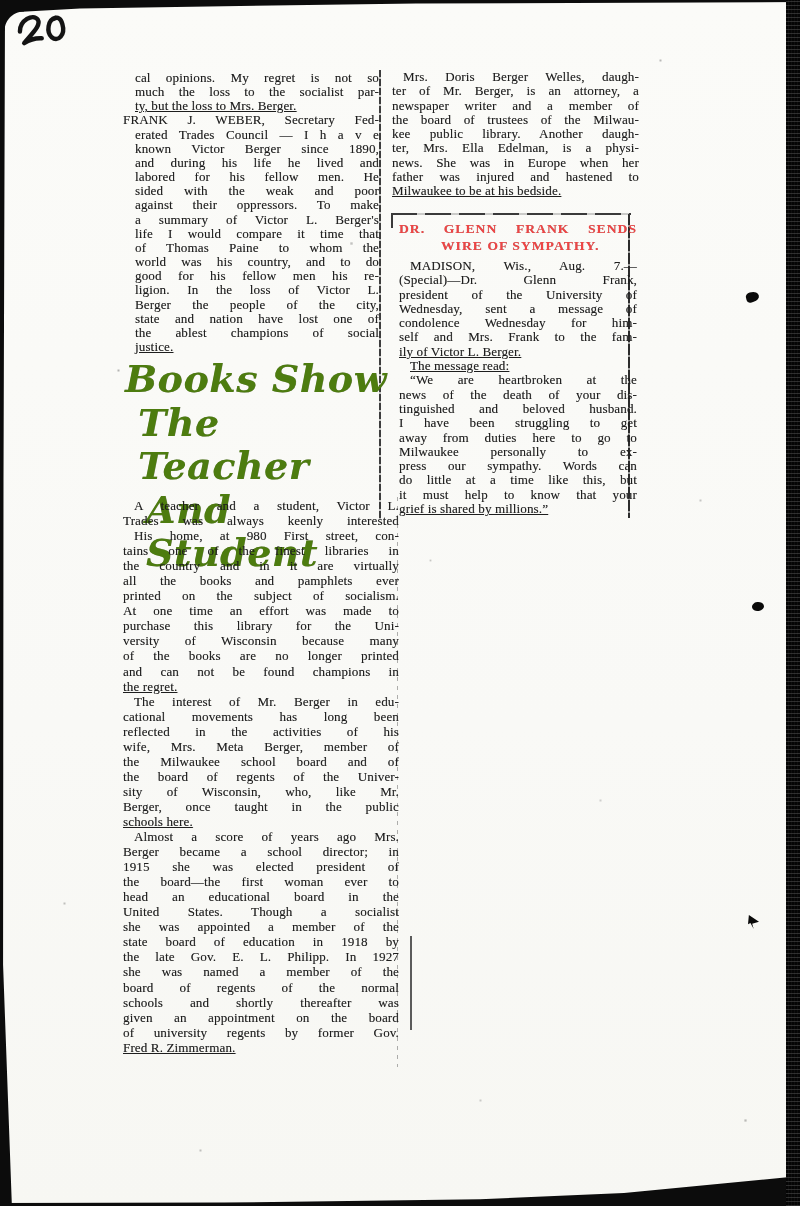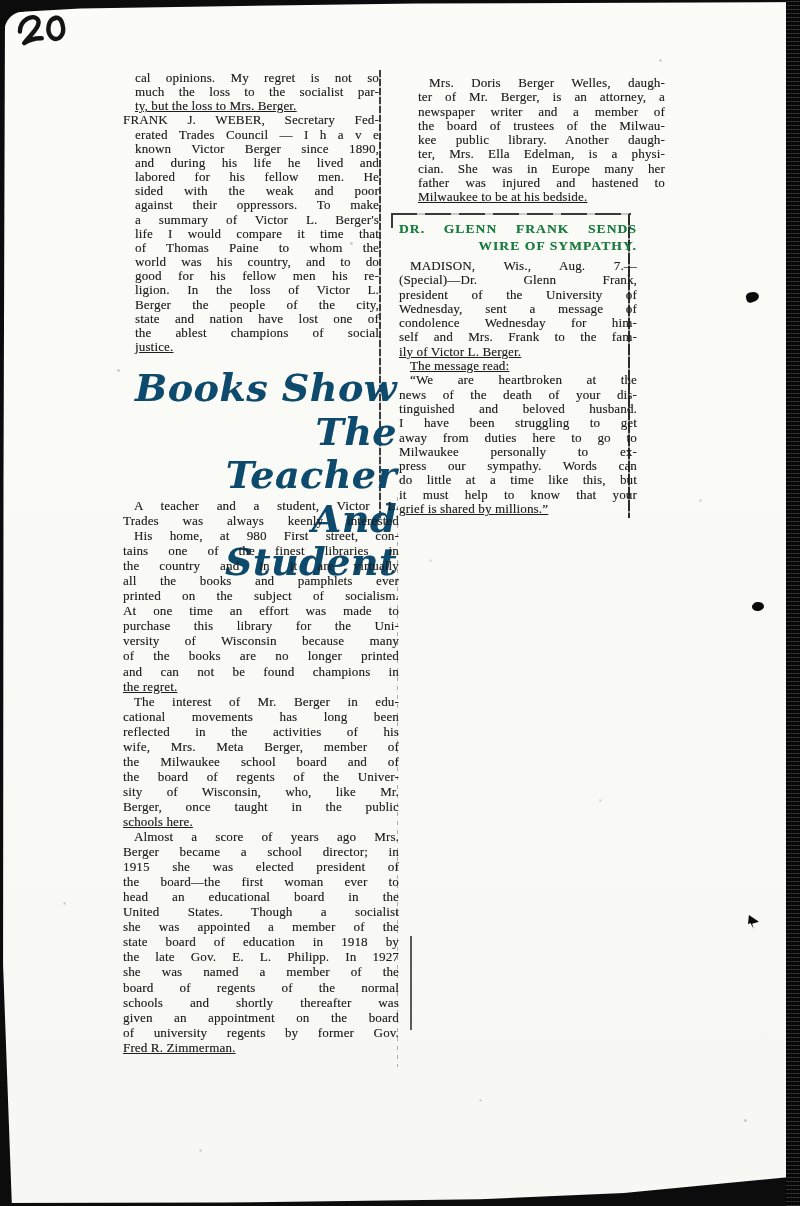--- a/index.html
+++ b/index.html
@@ -48,37 +48,37 @@
       700px 500px 0 .5px rgba(80,80,80,.3), 200px 1150px 0 .5px rgba(0,0,0,.22),
       480px 1100px 0 .5px rgba(0,0,0,.18), 600px 800px 0 .5px rgba(100,100,100,.28),
       303px 641px 0 .5px rgba(0,0,0,.15), 660px 60px 0 .5px rgba(0,0,0,.26),
       745px 1120px 0 .6px rgba(0,0,0,.25), 430px 560px 0 .4px rgba(0,0,0,.2);}
   
   .textcol{position:absolute;color:#1e1e1e;z-index:3;
     text-shadow:.2px 0 0 rgba(25,25,25,.4);letter-spacing:.15px;}
   #col-left-top{left:123px;top:71px;width:256px;font-size:13px;line-height:14.15px;}
   #col-left-top .para{padding-left:12px;}
   #col-left-bottom{left:123px;top:498px;width:276px;font-size:13px;line-height:15.05px;}
-  #col-right{left:392px;top:76px;width:247px;font-size:13px;line-height:14.3px;margin-left:26px;}
+  #col-right{left:392px;top:70px;width:247px;font-size:13px;line-height:14.3px;}
   .line{text-align:justify;text-align-last:justify;}
   .line.end{text-align-last:left;text-decoration:underline;}
   .para.hang .line.first{text-indent:-12px;}
   .para.ind .line.first{text-indent:11px;}
   
-  #headline{left:125px;top:366px;width:272px;z-index:3;color:#0c4a6e;
+  #headline{left:125px;top:357px;width:272px;z-index:3;color:#4d7c0f;
     font-family:"DejaVu Serif","Liberation Serif",serif;
-    font-weight:bold;font-style:italic;font-size:38px;line-height:43.5px;letter-spacing:.5px;text-align:right;}
+    font-weight:bold;font-style:italic;font-size:38px;line-height:43.5px;letter-spacing:.5px;}
   #headline .hl-line:nth-child(2){margin-left:13px;}
   #headline .hl-line:nth-child(3){margin-left:21px;}
   
   #sympathy-box{left:391px;top:214px;width:238px;padding:7px 6px 4px 8px;
     font-size:13px;line-height:14.3px;}
-  .sym-head{font-weight:bold;font-size:13.5px;line-height:16.5px;letter-spacing:1.1px;color:#15803d;}
+  .sym-head{font-weight:bold;font-size:13.5px;line-height:16.5px;letter-spacing:1.1px;color:#ef4444;}
   #sym-head1{text-align:justify;text-align-last:justify;}
-  #sym-head2{text-align:right;padding-left:42px;margin-bottom:5px;}
+  #sym-head2{text-align:left;padding-left:42px;margin-bottom:5px;}
   
   #hand-number{position:absolute;left:13px;top:7px;z-index:6;}
 </style>
 </head>
 <body>
 
 <div class="edge" id="edge-top"></div>
 <div class="edge" id="edge-bottom"></div>
 <div class="edge" id="edge-left"></div>
 <div class="edge" id="edge-right"></div>
@@ -187,21 +187,21 @@
   </div>
 
 <div class="textcol" id="col-right">
     <div class="para ind">
       <div class="line first">Mrs. Doris Berger Welles, daugh-</div>
       <div class="line">ter of Mr. Berger, is an attorney, a</div>
       <div class="line">newspaper writer and a member of</div>
       <div class="line">the board of trustees of the Milwau-</div>
       <div class="line">kee public library.  Another daugh-</div>
       <div class="line">ter, Mrs. Ella Edelman, is a physi-</div>
-      <div class="line">cian.  She was in Europe many her</div>
+      <div class="line">news.  She was in Europe when her</div>
       <div class="line">father was injured and hastened to</div>
       <div class="line end">Milwaukee to be at his bedside.</div>
     </div>
   </div>
 
 <div class="textcol" id="sympathy-box">
   <div class="sym-head" id="sym-head1">DR. GLENN FRANK SENDS</div>
   <div class="sym-head" id="sym-head2">WIRE OF SYMPATHY.</div>
   <div id="sym-body">
       <div class="para ind">

